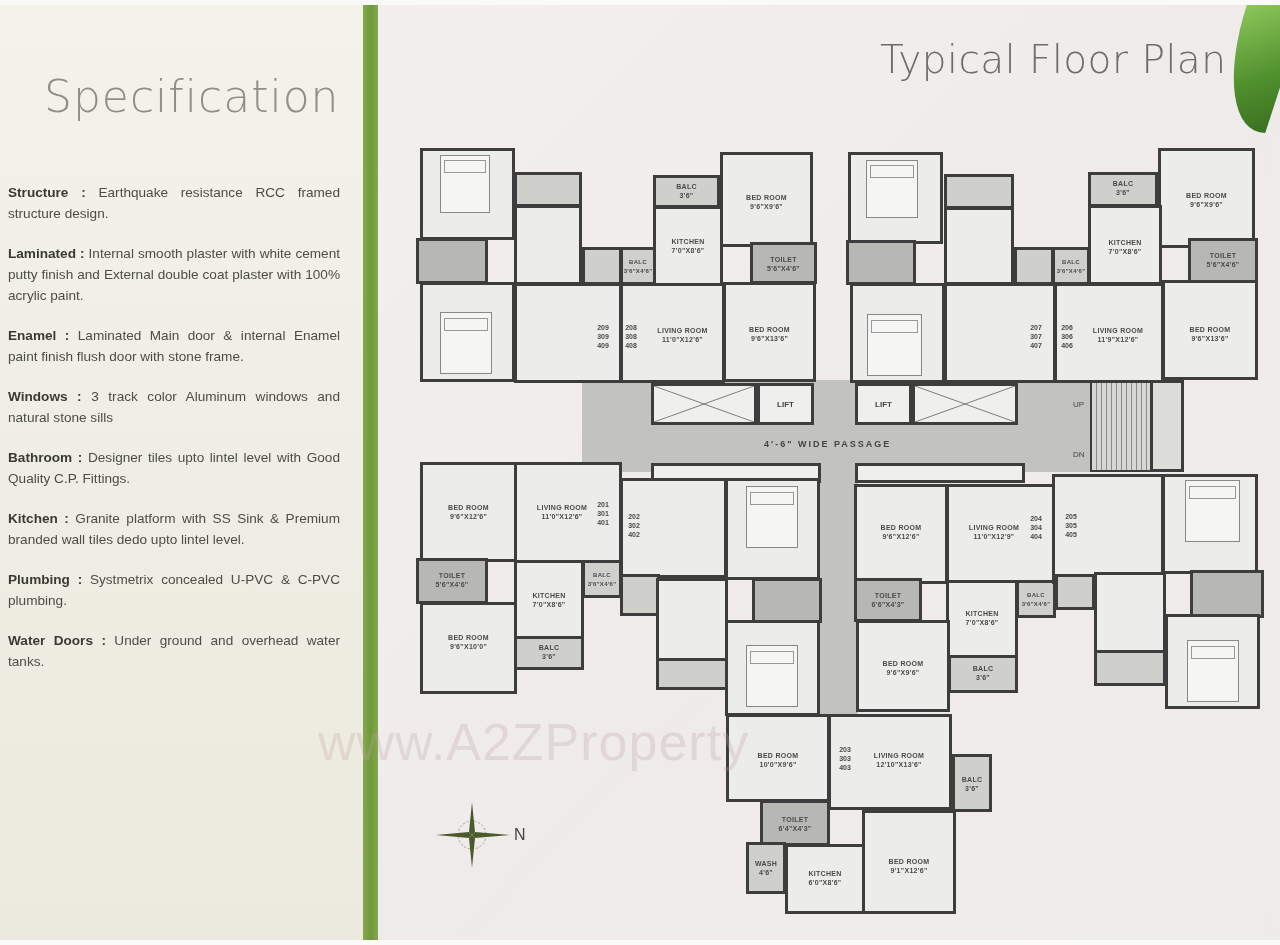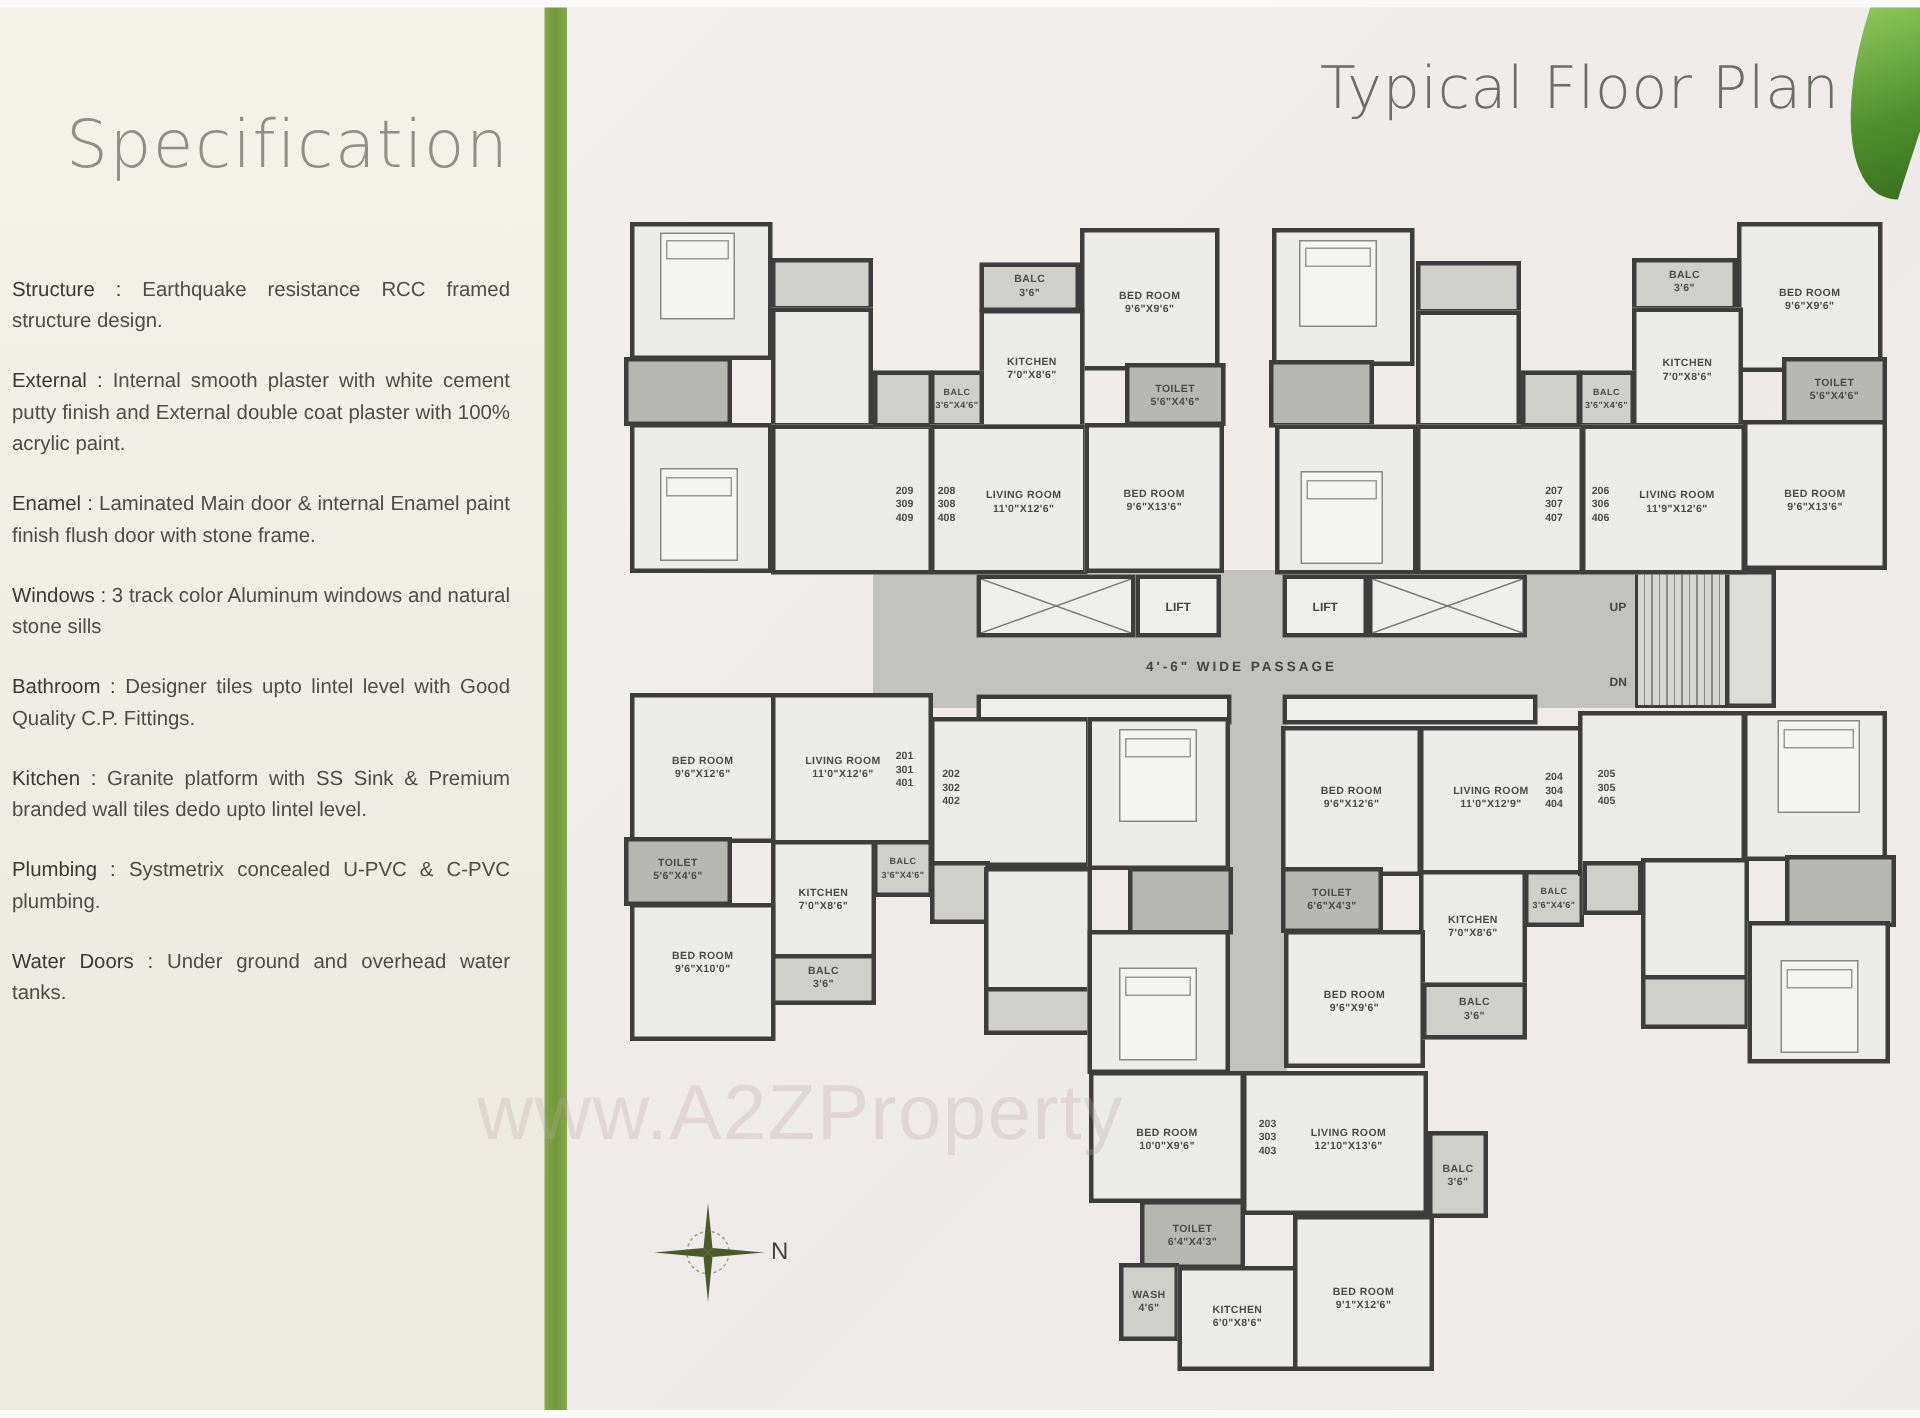--- a/index.html
+++ b/index.html
@@ -22,21 +22,21 @@
   .spec-title {
     position: absolute; left: 44px; top: 66px;
     font-family: "DejaVu Sans", sans-serif; font-weight: 200;
     font-size: 44px; color: #8f8f88; letter-spacing: 1px;
   }
   .spec-list { position: absolute; left: 8px; top: 177px; width: 332px; }
   .spec-item {
     font-size: 13.6px; line-height: 21px; color: #4d4d48;
     text-align: justify; margin-bottom: 19px;
   }
-  .spec-item .k { font-weight: normal; color: #3a3a35; }
+  .spec-item .k { font-weight: bold; color: #3a3a35; }
 
   .plan-title {
     position: absolute; left: 880px; top: 37px;
     font-family: "DejaVu Sans", sans-serif; font-weight: 200;
     font-size: 39px; color: #6d6d68; letter-spacing: 0.5px;
   }
   .leaf {
     position: absolute; left: 1226px; top: 5px; width: 60px; height: 128px;
     background: linear-gradient(160deg, #8cc65a 0%, #4f8f2c 60%, #3b7020 100%);
     border-radius: 0 0 0 100%; transform: skewX(-18deg);
@@ -79,36 +79,36 @@
   .lift-shaft svg { position: absolute; inset: 0; width: 100%; height: 100%; }
   .lift {
     position: absolute; border: 3px solid #3d3d3d; background: #efefed;
     font-size: 8px; font-weight: bold; color: #444;
     display: flex; align-items: center; justify-content: center;
   }
   .stairs {
     position: absolute; border: 2px solid #3d3d3d;
     background: repeating-linear-gradient(90deg, #d6d6d3 0 4px, #8a8a88 4px 5px);
   }
-  .stair-label { position: absolute; font-size: 8px; font-weight: bold; color: #444; }
+  .stair-label { position: absolute; font-size: 8px; font-weight: normal; color: #444; }
   .passage-label {
     position: absolute; font-size: 9px; font-weight: bold; color: #444;
     letter-spacing: 2px;
   }
   .compass { position: absolute; left: 434px; top: 800px; width: 80px; height: 70px; }
   .compass-n { position: absolute; left: 514px; top: 826px; font-size: 16px; color: #444; }
 </style>
 </head>
 <body>
 
 <div id="spec-panel">
   <div class="spec-title">Specification</div>
   <div class="spec-list">
     <p class="spec-item"><span class="k">Structure</span><span class="k"> : </span><span>Earthquake resistance RCC framed structure design.</span></p>
-    <p class="spec-item"><span class="k">External</span><span class="k"> : </span><span>Internal smooth plaster with white cement putty finish and External double coat plaster with 100% acrylic paint.</span></p>
+    <p class="spec-item"><span class="k">Laminated</span><span class="k"> : </span><span>Internal smooth plaster with white cement putty finish and External double coat plaster with 100% acrylic paint.</span></p>
     <p class="spec-item"><span class="k">Enamel</span><span class="k"> : </span><span>Laminated Main door &amp; internal Enamel paint finish flush door with stone frame.</span></p>
     <p class="spec-item"><span class="k">Windows</span><span class="k"> : </span><span>3 track color Aluminum windows and natural stone sills</span></p>
     <p class="spec-item"><span class="k">Bathroom</span><span class="k"> : </span><span>Designer tiles upto lintel level with Good Quality C.P. Fittings.</span></p>
     <p class="spec-item"><span class="k">Kitchen</span><span class="k"> : </span><span>Granite platform with SS Sink &amp; Premium branded wall tiles dedo upto lintel level.</span></p>
     <p class="spec-item"><span class="k">Plumbing</span><span class="k"> : </span><span>Systmetrix concealed U-PVC &amp; C-PVC plumbing.</span></p>
     <p class="spec-item"><span class="k">Water Doors</span><span class="k"> : </span><span>Under ground and overhead water tanks.</span></p>
   </div>
 </div>
 
 <div id="green-bar"></div>

